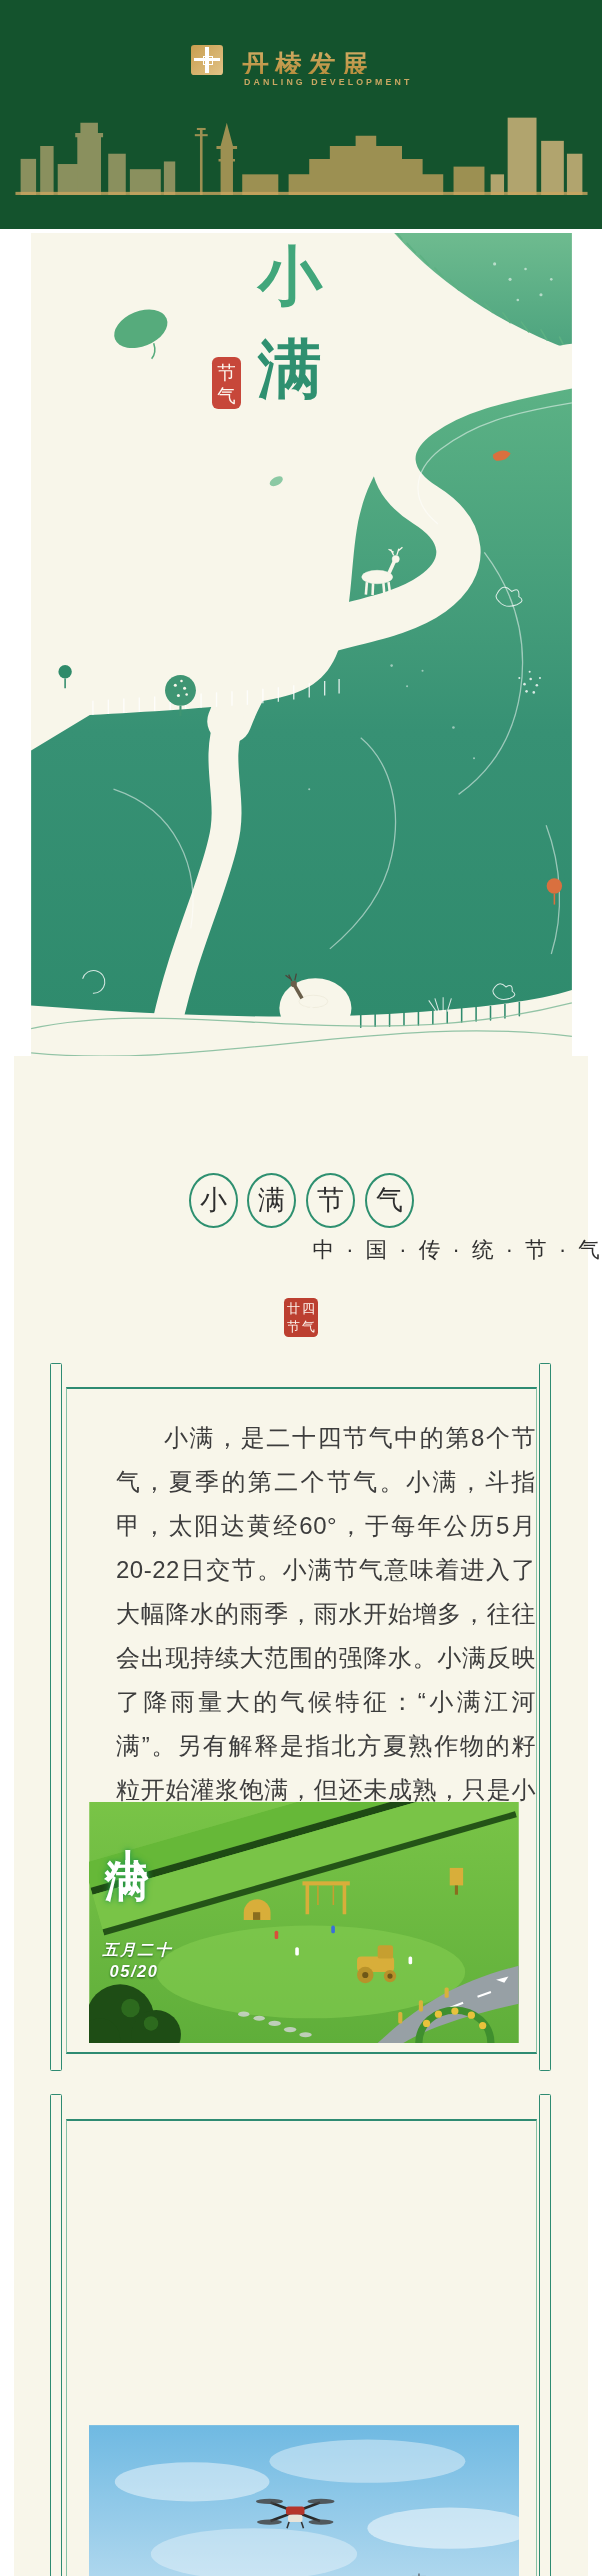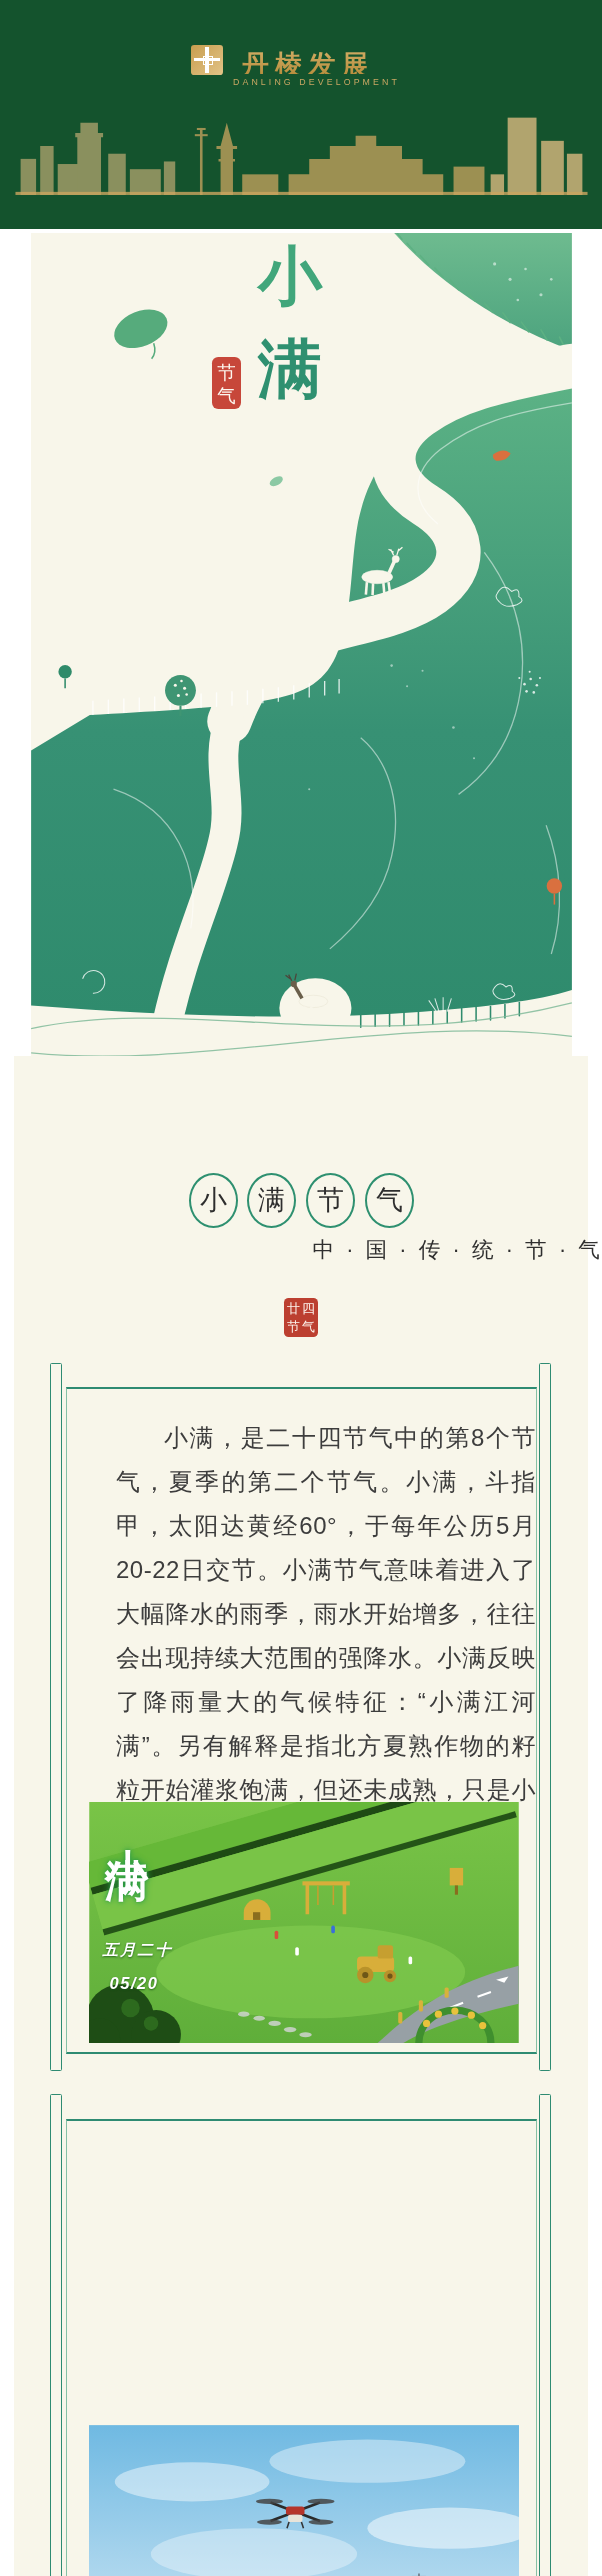--- a/index.html
+++ b/index.html
@@ -8,21 +8,21 @@
   .abs{position:absolute;}
 
   
   #brandbar{left:0;top:0;width:603px;height:229px;background:#14532d;}
   #logo-icon{left:191px;top:45px;width:32px;height:30px;border-radius:3.1px;
      background:linear-gradient(135deg,#c89e4f,#e2c387);}
   #logo-icon .pane{position:absolute;background:#ffffff;}
   #brand-cn{left:242px;top:47px;width:155px;height:27px;font-size:27px;font-weight:700;
      letter-spacing:6.2px;color:#c5a055;
      background:linear-gradient(180deg,#d3af67,#b98f3f);-webkit-background-clip:text;background-clip:text;-webkit-text-fill-color:transparent;}
-  #brand-en{left:233px;top:77px;width:175px;font-size:8.8px;letter-spacing:3.1px;color:#c9a763;font-weight:400;}
+  #brand-en{left:244px;top:77px;width:175px;font-size:8.8px;letter-spacing:3.1px;color:#c9a763;font-weight:700;}
 
   
   #hero{left:31px;top:233px;width:541px;height:823px;background:#f8f6ea;}
   .vchar{position:absolute;left:225px;width:68px;height:70px;font-size:64px;line-height:68px;
      text-align:center;font-weight:600;}
   #hero-seal{left:181px;top:124px;width:29px;height:52px;background:#c7473a;border-radius:6.2px;
      color:#fdf6ef;text-align:center;font-size:18.5px;line-height:23px;padding-top:4.1px;box-sizing:border-box;
      font-family:"DejaVu Serif",serif;}
 
   
@@ -42,21 +42,21 @@
   .para{position:absolute;left:116px;width:420px;font-size:24px;line-height:44px;color:#3d3d3d;
      letter-spacing:0.5px;text-align:justify;text-indent:2em;}
   .photo{position:absolute;left:89px;width:430px;overflow:hidden;}
 
   
   .p1title{position:absolute;left:18.5px;top:12.4px;width:49px;writing-mode:vertical-rl;text-orientation:upright;
      font-size:43px;font-weight:700;color:#ffffff;font-family:"DejaVu Serif",serif;
      text-shadow:0 0 7.2px #2f9e46,0 0 3.1px #2f9e46;letter-spacing:9.3px;}
   .p1date{position:absolute;left:13.4px;top:138px;color:#ffffff;font-size:15.5px;font-weight:700;font-style:italic;
      text-shadow:0 1px 2.1px rgba(20,80,20,.8);letter-spacing:2.1px;}
-  .p1num{position:absolute;left:20.6px;top:172px;color:#ffffff;font-size:16.5px;font-weight:700;font-style:italic;
+  .p1num{position:absolute;left:20.6px;top:160px;color:#ffffff;font-size:16.5px;font-weight:700;font-style:italic;
      text-shadow:0 1px 2.1px rgba(20,80,20,.8);letter-spacing:1.5px;}
 </style>
 </head>
 <body>
 
 <div id="page">
 
   <div class="abs" id="brandbar">
     <div class="abs" id="logo-icon">
       <div class="pane" style="left:14px;top:2.1px;width:3.6px;height:26px;"></div>

